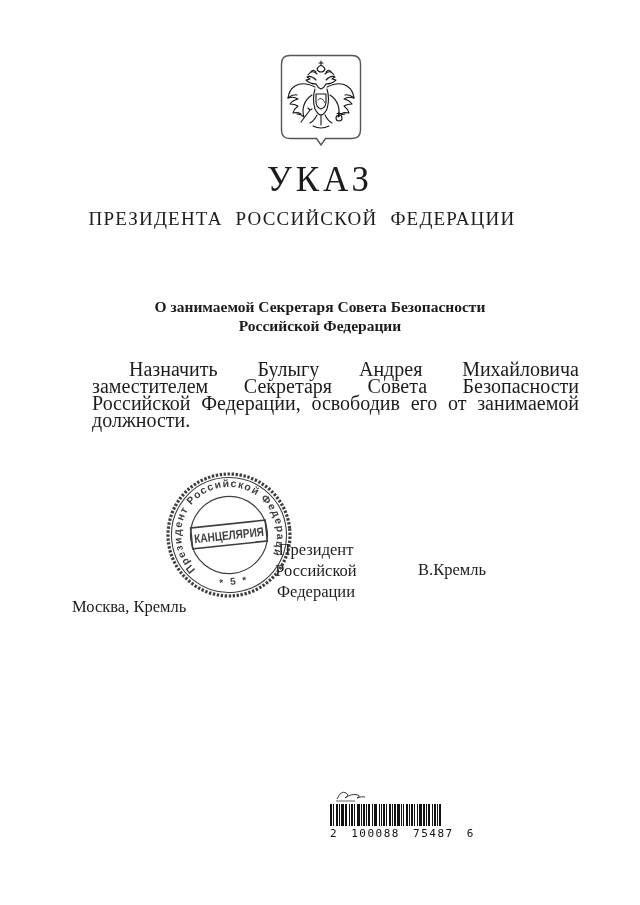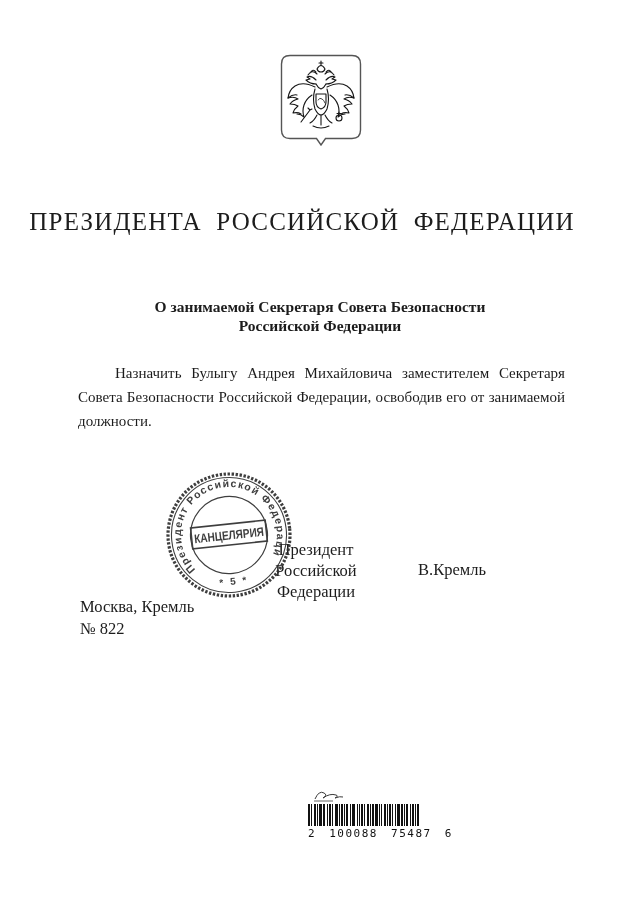--- a/index.html
+++ b/index.html
@@ -9,38 +9,38 @@
     position:relative; width:640px; height:905px; background:#fff;
     font-family:"Liberation Serif", serif; color:#1c1c1c; overflow:hidden;
   }
   .emblem { position:absolute; left:280px; top:54px; width:82px; height:92px; }
   .title {
     position:absolute; left:0; top:160px; width:640px; text-align:center;
     font-size:35px; font-weight:400; letter-spacing:4px;
   }
   .subtitle {
     position:absolute; left:0; top:208px; width:604px; text-align:center;
-    font-size:25px; letter-spacing:1.2px; word-spacing:7px;
+    font-size:19px; letter-spacing:1.2px; word-spacing:7px;
   }
   .subject {
     position:absolute; left:0; top:297px; width:640px; text-align:center;
     font-size:15.5px; font-weight:700; line-height:19px;
   }
   .body-text {
-    position:absolute; left:78px; top:361px; width:487px;
-    font-size:15px; line-height:24px; text-align:justify; text-indent:37px;
+    position:absolute; left:92px; top:361px; width:487px;
+    font-size:20px; line-height:17px; text-align:justify; text-indent:37px;
   }
   .stamp { position:absolute; left:163px; top:469px; width:132px; height:132px; opacity:.92; }
   .sig-block {
     position:absolute; left:236px; top:539px; width:160px; text-align:center;
     font-size:16.5px; line-height:21px;
   }
   .sig-name { position:absolute; left:418px; top:560px; font-size:16.5px; }
-  .dateline { position:absolute; left:80px; top:596px; font-size:16.5px; line-height:21.5px; }
-  .barcode { position:absolute; left:260px; top:788px;padding-left:48px; }
+  .dateline { position:absolute; left:72px; top:596px; font-size:16.5px; line-height:21.5px; }
+  .barcode { position:absolute; left:282px; top:788px;padding-left:48px; }
   .pen-mark { display:block; margin:0 0 1px 4px; }
   .bars { display:flex; height:22px; }
   .bars i { display:block; height:100%; flex:0 0 auto; }
   .digits {
     font-family:"DejaVu Sans Mono", monospace; font-size:11px;
     letter-spacing:1.5px; word-spacing:5px; margin-top:1px; white-space:nowrap; color:#111;
   }
   .stamp text, .stamp textPath {
     font-family:"Liberation Sans", sans-serif; font-weight:700; fill:#2e2e2e;
   }
@@ -70,20 +70,21 @@
       <path d="M36 40 h10 v8 q0 5 -5 7 q-5 -2 -5 -7 z"></path>
       <path d="M38 46 q2 -3 4 -1 q2 1 3 4" stroke-width="0.8"></path>
       <path d="M37 61 q-3 6 -7 8 m11 -8 v10 m4 -10 q3 6 7 8"></path>
       <path d="M33 72 q8 4 16 0"></path>
       <path d="M30 56 l-9 12 m9 -12 l-2 -2 m2 2 l2 -1"></path>
       <circle cx="59" cy="64" r="3"></circle>
       <path d="M59 61 v-3 m-2 1.5 h4"></path>
     </g>
   </svg>
 
+  <div class="title">УКАЗ</div>
   <div class="subtitle">ПРЕЗИДЕНТА РОССИЙСКОЙ ФЕДЕРАЦИИ</div>
 
   <div class="subject">
     <div>О занимаемой Секретаря Совета Безопасности</div>
     <div>Российской Федерации</div>
   </div>
 
   <p class="body-text">Назначить Булыгу Андрея Михайловича заместителем Секретаря Совета Безопасности Российской Федерации, освободив его от занимаемой должности.</p>
 
   <div class="sig-block">
@@ -104,21 +105,20 @@
         <textPath href="#ringPath" startOffset="50%" text-anchor="middle">Президент Российской Федерации</textPath>
       </text>
       <text x="66" y="116" text-anchor="middle" font-size="10" letter-spacing="2">* 5 *</text>
       <rect x="28.5" y="55" width="75" height="21" fill="none" stroke="#2e2e2e" stroke-width="1.6"></rect>
       <text x="66" y="70.5" text-anchor="middle" font-size="12.5" textLength="70" lengthAdjust="spacingAndGlyphs">КАНЦЕЛЯРИЯ</text>
     </g>
   </svg>
 
   <div class="dateline">
     <div>Москва, Кремль</div>
-    <div>№ 822</div>
   </div>
 
   <div class="barcode">
     <svg class="pen-mark" width="34" height="15" viewBox="0 0 34 15" aria-hidden="true">
       <path d="M3 11 q4 -9 9 -6 q4 2 -1 5 q7 -5 13 -3 q3 1 -1 3 q5 -2 8 -1" fill="none" stroke="#3a3a3a" stroke-width="1"></path>
       <path d="M2 13 h19" fill="none" stroke="#3a3a3a" stroke-width="0.8"></path>
     </svg>
     <div class="bars">
         <i style="width: 2px; background: rgb(17, 17, 17);"></i>
         <i style="width: 1px; background: rgb(255, 255, 255);"></i>

